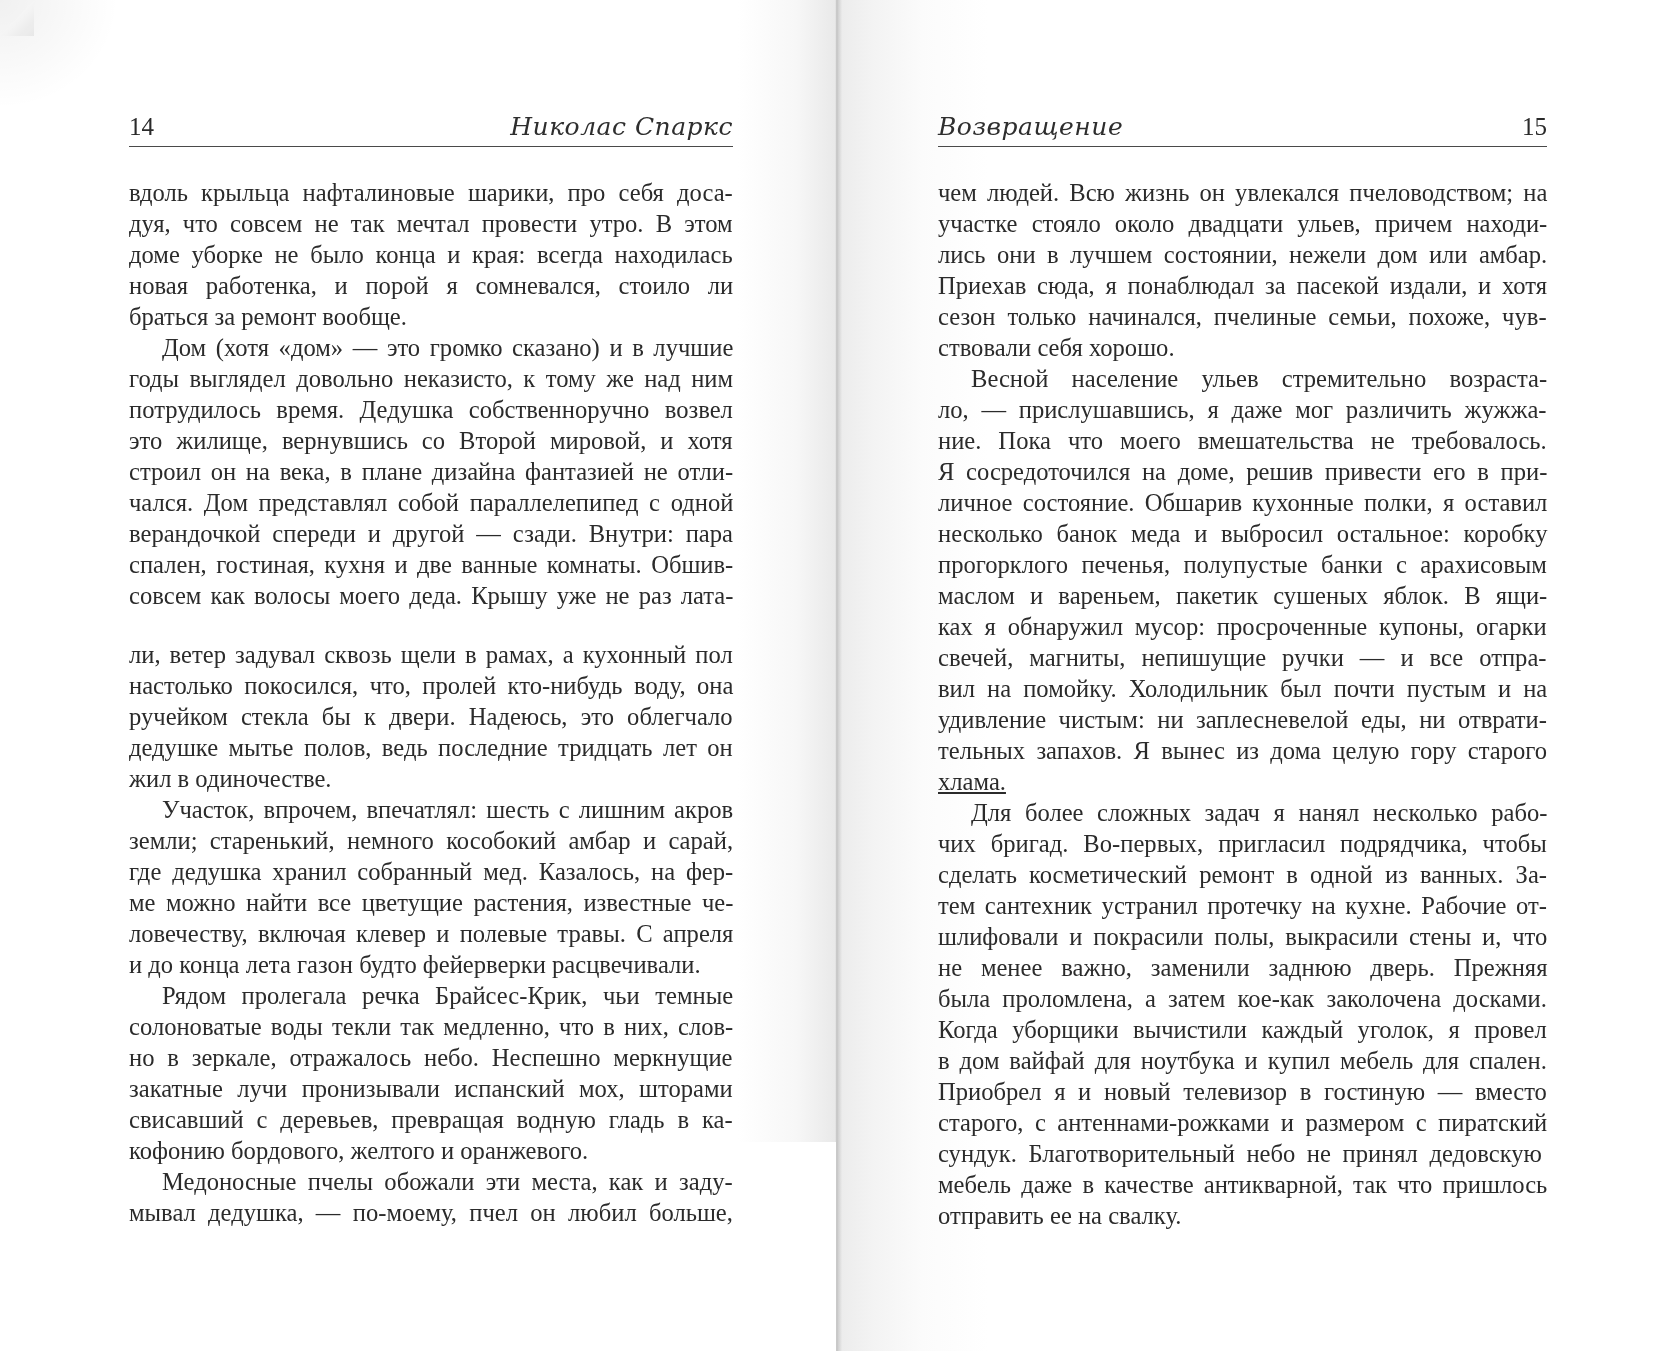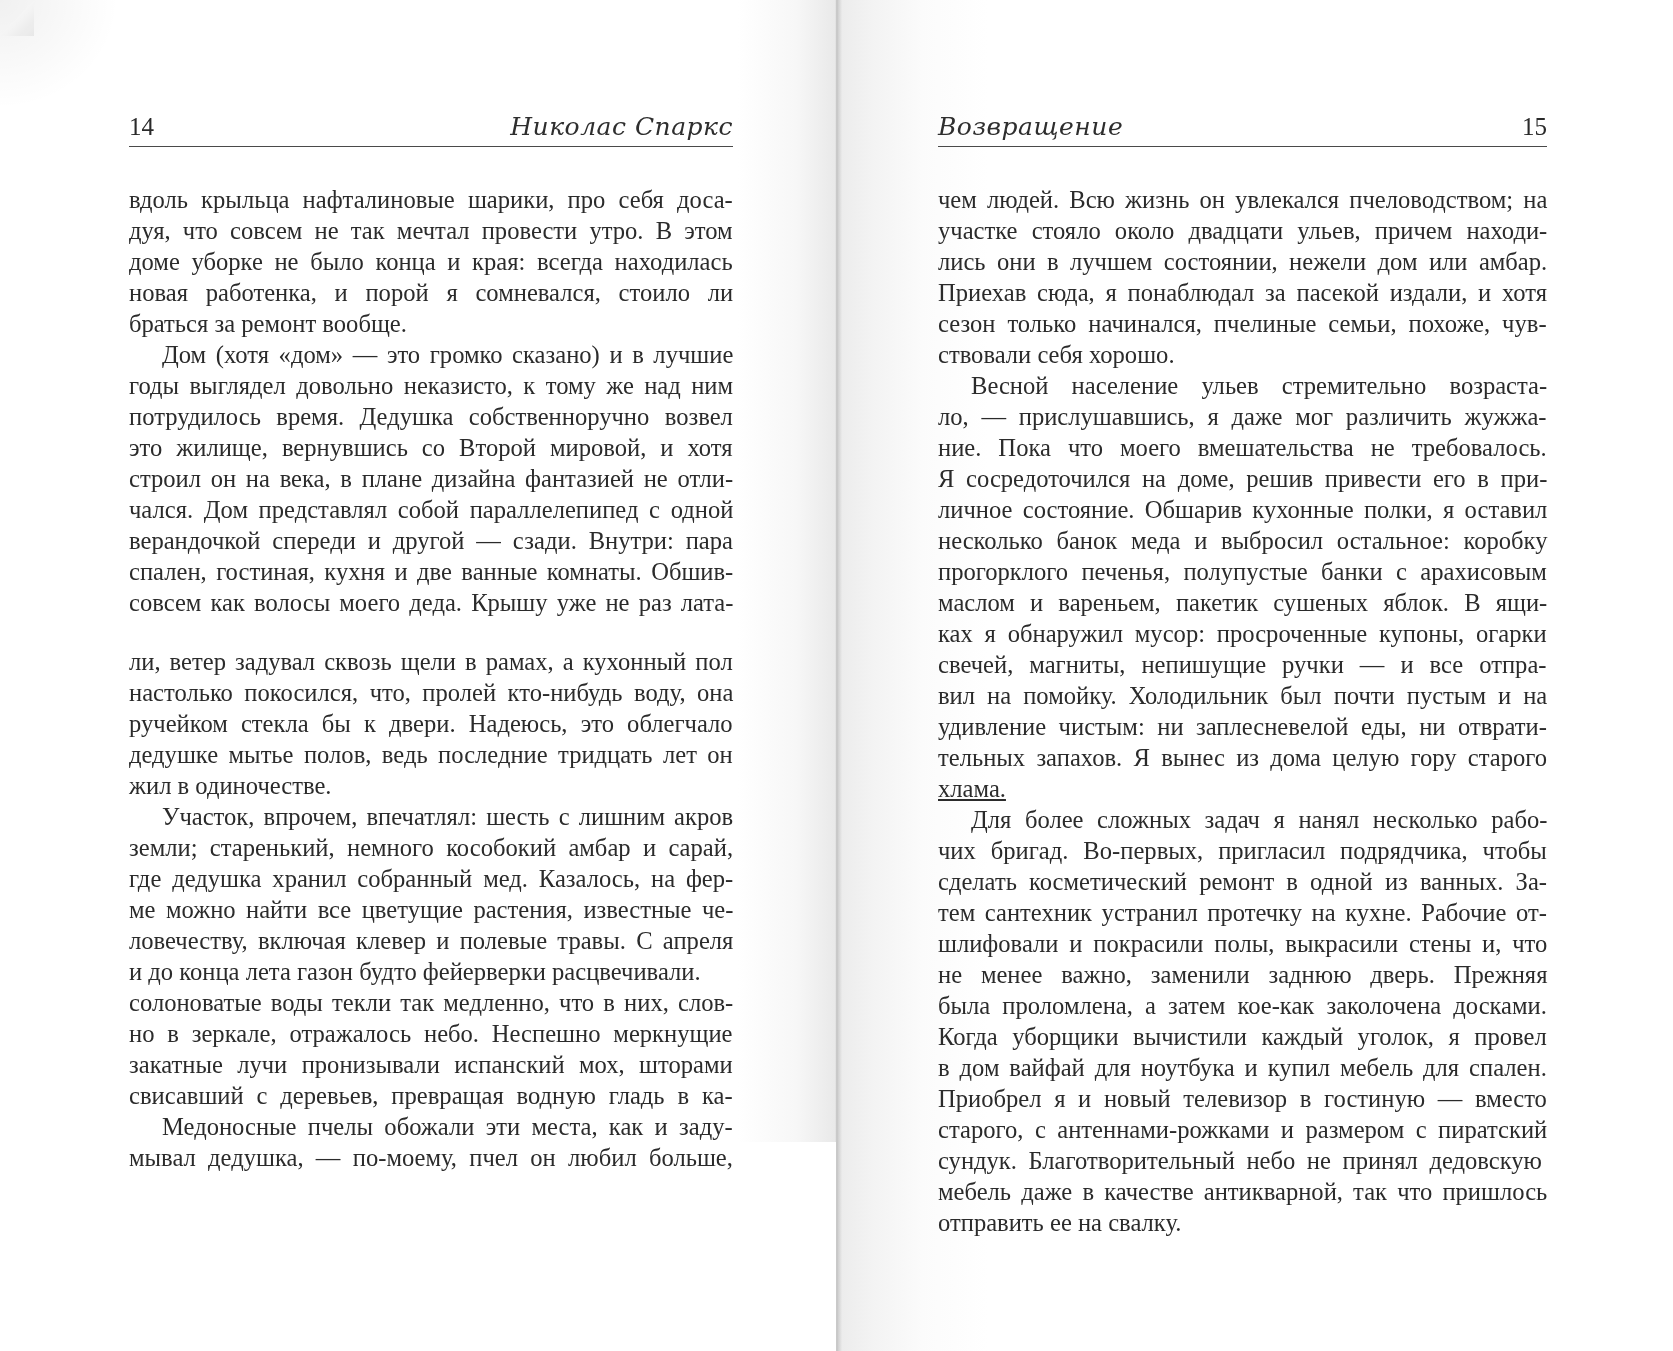--- a/index.html
+++ b/index.html
@@ -47,21 +47,21 @@
     font-size: 25px; line-height: 30px; padding-bottom: 4px; color: #2a2a2a;
   }
   .running-title {
     font-family: "DejaVu Serif", serif;
     font-style: italic;
     font-size: 25px; line-height: 30px; padding-bottom: 4px;
     color: #2e2e2e; letter-spacing: 0.5px;
   }
 
   .text-block {
-    position: absolute; top: 184px;
+    position: absolute; top: 177px;
     font-family: "Liberation Serif", serif;
     font-size: 24.6px; line-height: 31px;
     color: #2b2b2b;
   }
   .text-block.left { left: 129px; width: 604px; }
   .text-block.right { left: 938px; width: 609px; }
   .line {
     display: block; white-space: nowrap;
     text-align: justify; text-align-last: justify;
     height: 31px;
@@ -100,24 +100,26 @@
         <span class="line" style="white-space: nowrap; display: block; text-align: left; text-align-last: left; word-spacing: 5.33333px;">настолько покосился, что, пролей кто-нибудь воду, она</span>
         <span class="line" style="white-space: nowrap; display: block; text-align: left; text-align-last: left; word-spacing: 7px;">ручейком стекла бы к двери. Надеюсь, это облегчало</span>
         <span class="line" style="white-space: nowrap; display: block; text-align: left; text-align-last: left; word-spacing: 4.28571px;">дедушке мытье полов, ведь последние тридцать лет он</span>
         <span class="line last" style="white-space: nowrap; display: block; text-align: left; text-align-last: left; word-spacing: 0px;">жил в одиночестве.</span>
         <span class="line indent" style="white-space: nowrap; display: block; text-align: left; text-align-last: left; word-spacing: 3px;">Участок, впрочем, впечатлял: шесть с лишним акров</span>
         <span class="line" style="white-space: nowrap; display: block; text-align: left; text-align-last: left; word-spacing: 6.16667px;">земли; старенький, немного кособокий амбар и сарай,</span>
         <span class="line" style="white-space: nowrap; display: block; text-align: left; text-align-last: left; word-spacing: 4.71429px;">где дедушка хранил собранный мед. Казалось, на фер-</span>
         <span class="line" style="white-space: nowrap; display: block; text-align: left; text-align-last: left; word-spacing: 4.28571px;">ме можно найти все цветущие растения, известные че-</span>
         <span class="line" style="white-space: nowrap; display: block; text-align: left; text-align-last: left; word-spacing: 4.14286px;">ловечеству, включая клевер и полевые травы. С апреля</span>
         <span class="line last" style="white-space: nowrap; display: block; text-align: left; text-align-last: left; word-spacing: 0px;">и до конца лета газон будто фейерверки расцвечивали.</span>
+        <span class="line indent" style="white-space: nowrap; display: block; text-align: left; text-align-last: left; word-spacing: 9.4px;">Рядом пролегала речка Брайсес-Крик, чьи темные</span>
         <span class="line" style="white-space: nowrap; display: block; text-align: left; text-align-last: left; word-spacing: 3px;">солоноватые воды текли так медленно, что в них, слов-</span>
         <span class="line" style="white-space: nowrap; display: block; text-align: center; text-align-last: left; word-spacing: 6.66667px;">но в зеркале, отражалось небо. Неспешно меркнущие</span>
         <span class="line" style="white-space: nowrap; display: block; text-align: left; text-align-last: left; word-spacing: 8.2px;">закатные лучи пронизывали испанский мох, шторами</span>
         <span class="line" style="white-space: nowrap; display: block; text-align: left; text-align-last: left; word-spacing: 6.71429px;">свисавший с деревьев, превращая водную гладь в ка-</span>
+        <span class="line last" style="white-space: nowrap; display: block; text-align: left; text-align-last: left; word-spacing: 0px;">кофонию бордового, желтого и оранжевого.</span>
         <span class="line indent" style="white-space: nowrap; display: block; text-align: left; text-align-last: left; word-spacing: 5.14286px;">Медоносные пчелы обожали эти места, как и заду-</span>
         <span class="line" style="white-space: nowrap; display: block; text-align: left; text-align-last: left; word-spacing: 6.14286px;">мывал дедушка, — по-моему, пчел он любил больше,</span>
       </div>
   </div>
 
   <div class="spine"></div>
 
   <div class="page-right">
   </div>
   <div class="header right">

